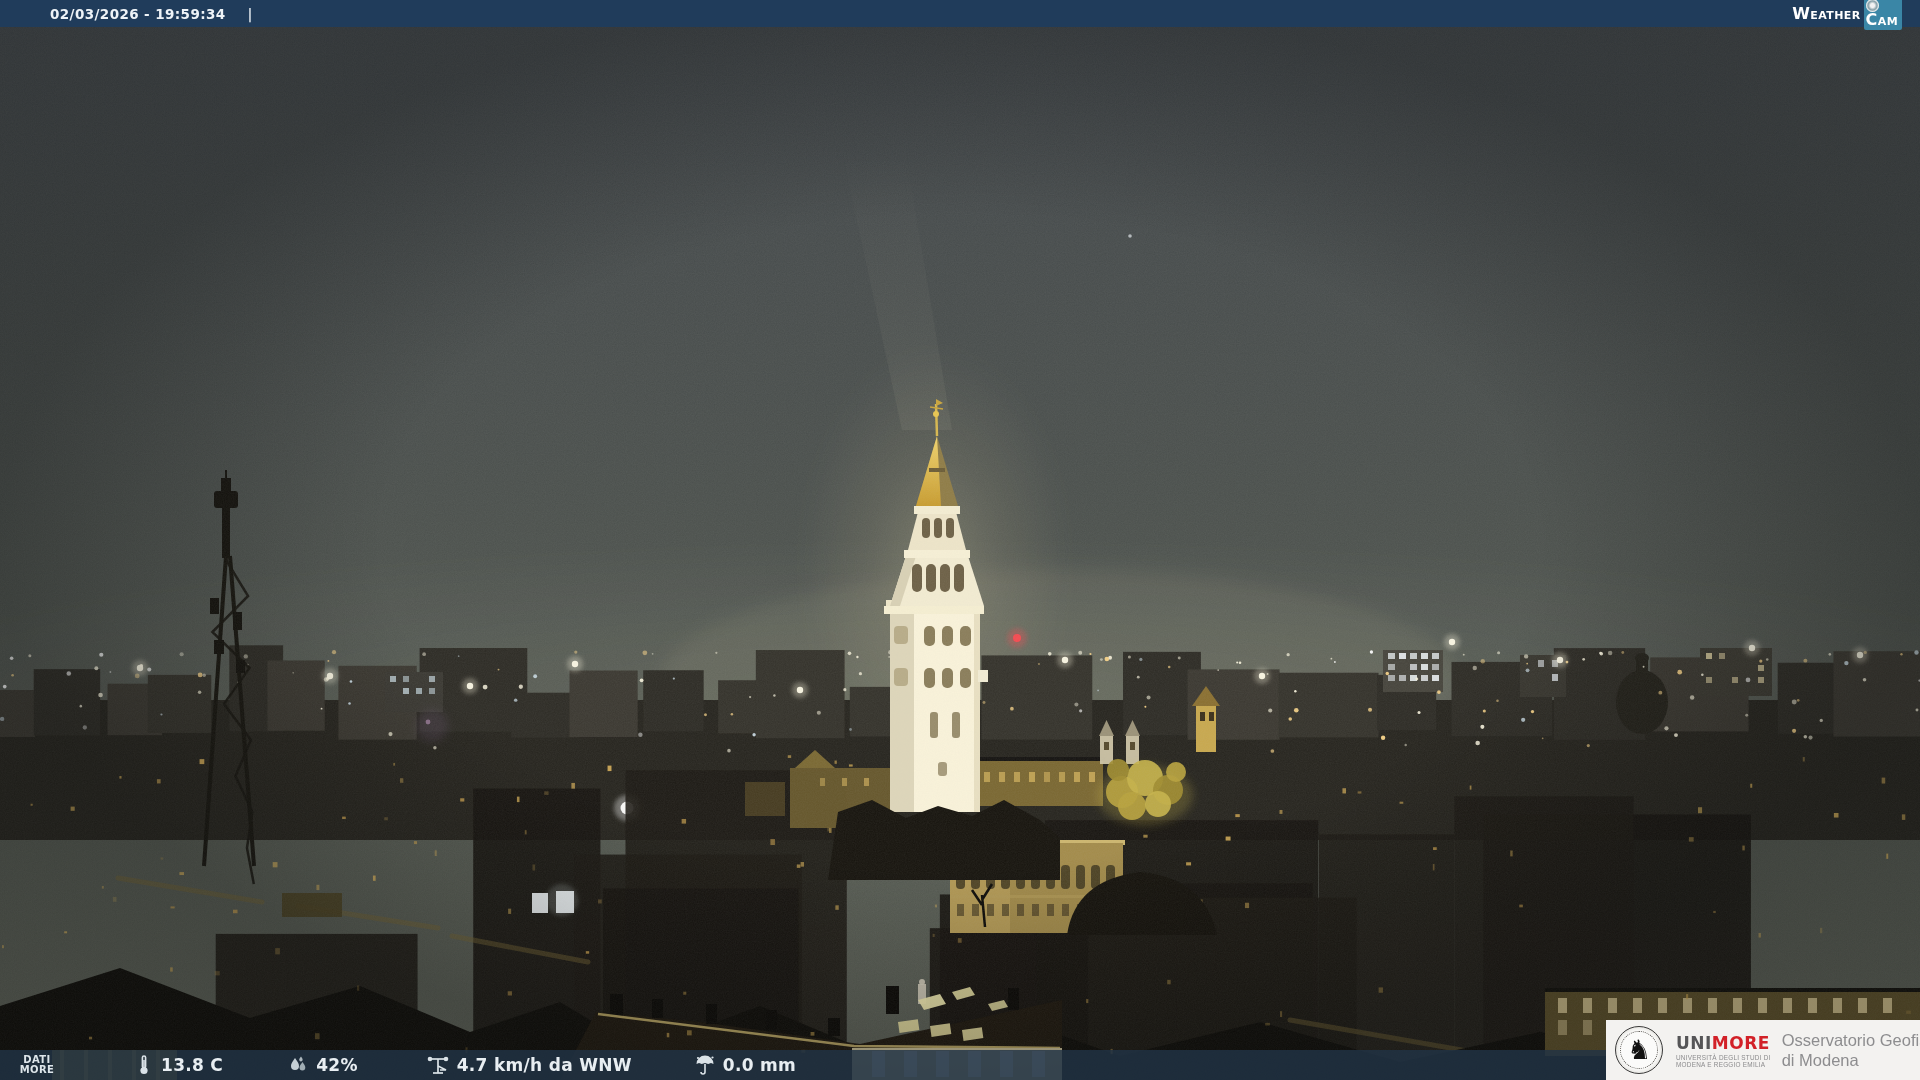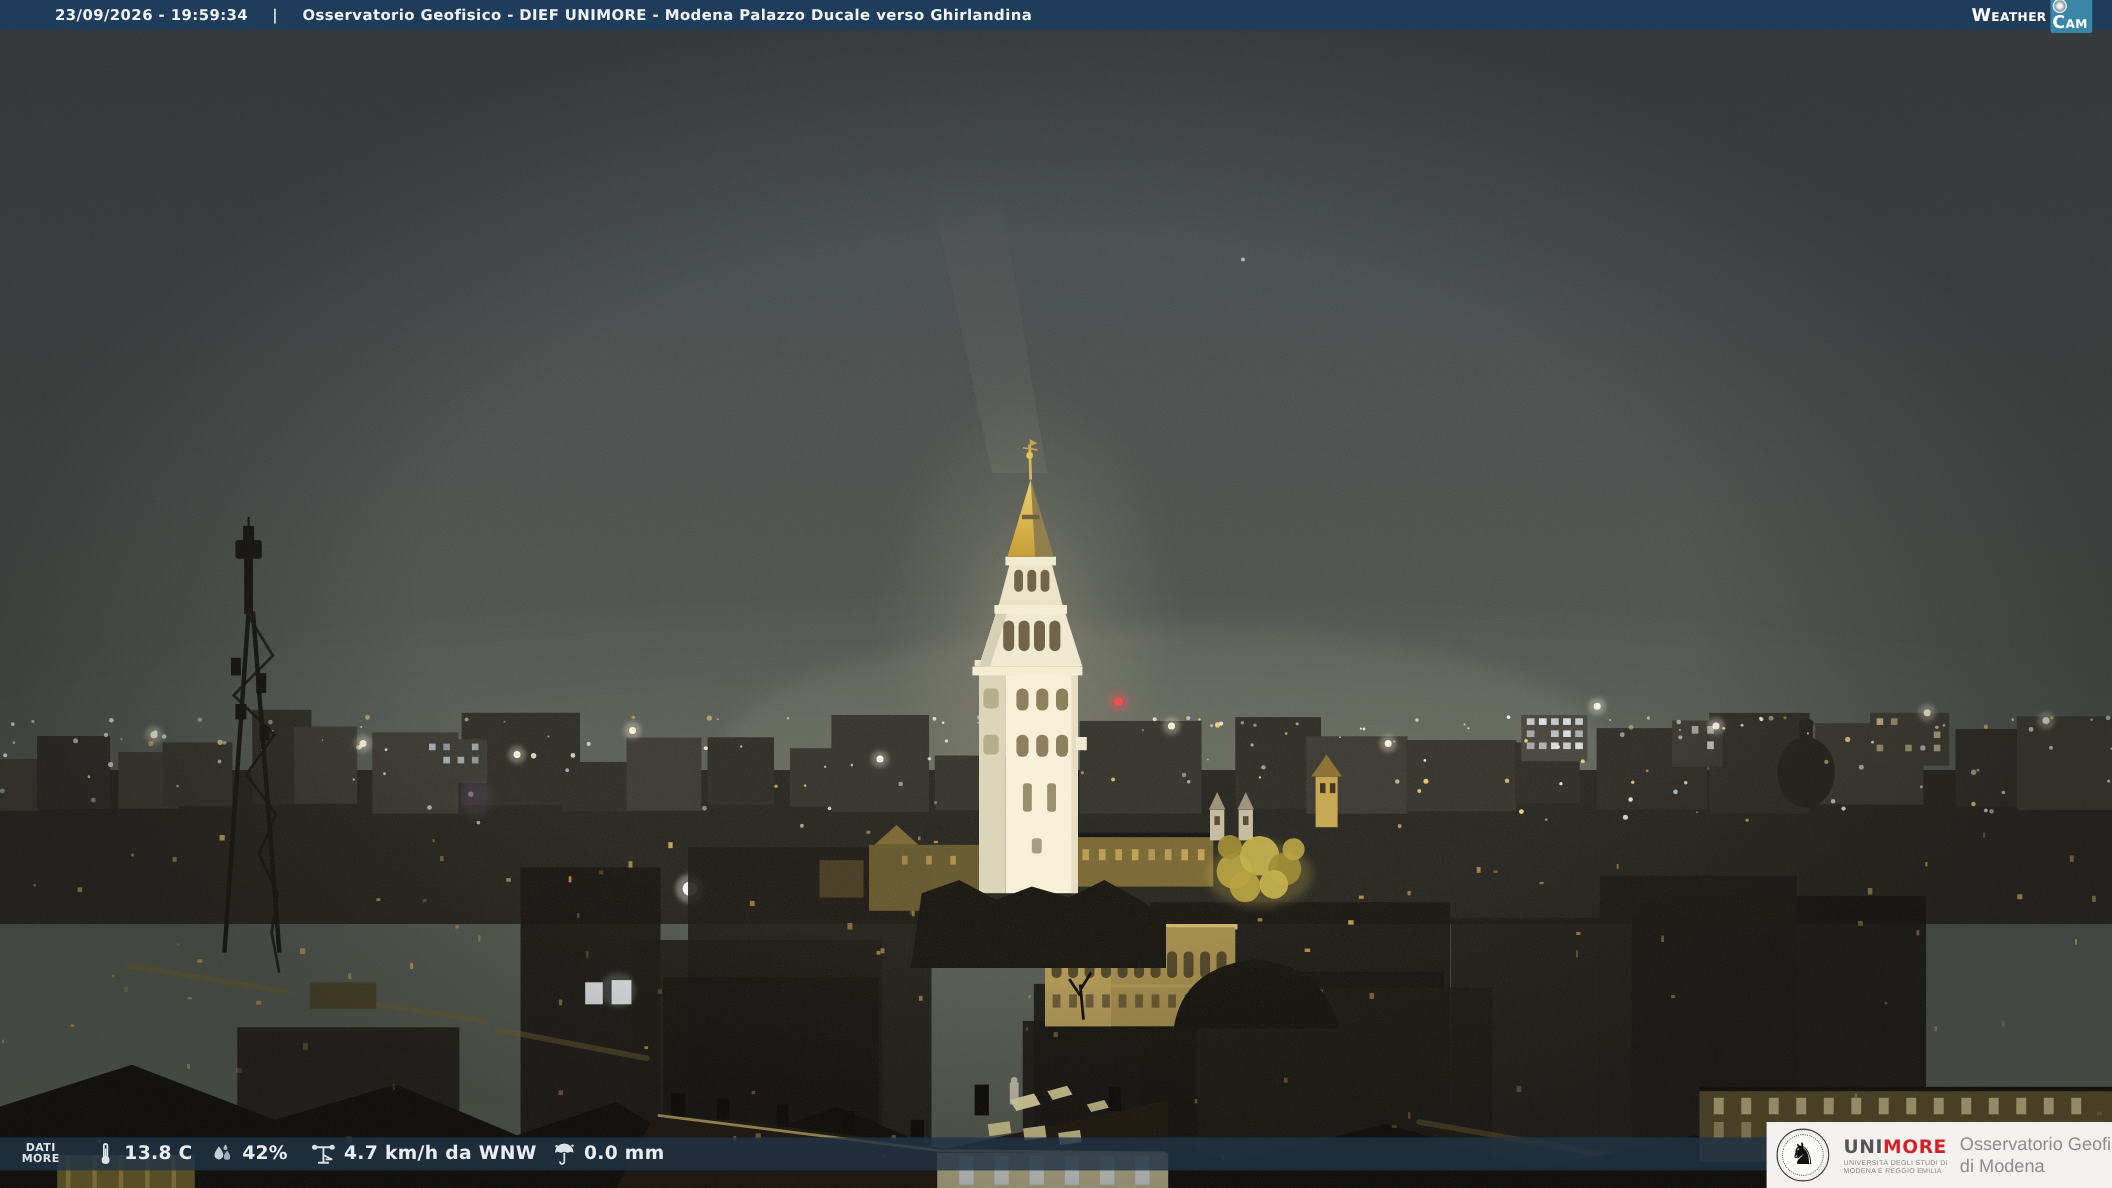--- a/index.html
+++ b/index.html
@@ -19,23 +19,23 @@
   .wxcam{display:flex;align-items:center;margin-right:18px;}
   .wx-word{display:inline-block;text-transform:uppercase;font-weight:bold;
     font-size:11px;letter-spacing:.4px;color:#fff;line-height:1;}
   .wx-word::first-letter{font-size:16px;}
   .wx-box{display:flex;background:#3a86a6;border-radius:2px;
     padding:2px 4px 2px 2px;margin-left:3px;flex-direction:column;}
   .wx-lens{width:13px;height:13px;border-radius:50%;margin-right:2px;
     background:radial-gradient(circle,#f2f2f2 22%,#87a0a8 48%,#e2e8ea 72%);
     box-shadow:0 0 0 1px rgba(255,255,255,.55) inset;}
   
-  .weather-bar{position:absolute;left:0;right:0;bottom:16px;height:30px;z-index:9;
+  .weather-bar{position:absolute;left:0;right:0;bottom:0;height:30px;z-index:9;
     background:rgba(33,51,69,.82);display:flex;align-items:center;
-    color:#e8eef2;font-weight:bold;}
+    color:#e8eef2;font-weight:bold;gap:48px;}
   .dati{margin-left:14px;width:46px;text-align:center;font-size:10px;
     line-height:10px;letter-spacing:.4px;color:#dde5ea;}
   .w-item{display:flex;align-items:center;font-size:17px;letter-spacing:.3px;white-space:nowrap;}
   .w-item svg{margin-right:7px;}
   .mL1{margin-left:26px;justify-content:center;} .mL2{margin-left:16px;} .mL3{margin-left:20px;} .mL4{margin-left:14px;}
   
   .brandbox{position:absolute;left:1606px;top:1020px;width:314px;height:60px;z-index:11;
     background:#f3f2f0;display:flex;align-items:center;}
   .seal{width:46px;height:46px;margin-left:9px;border-radius:50%;flex:0 0 auto;
     border:1px solid #3a3a3a;position:relative;
@@ -642,23 +642,22 @@
       <rect x="1686.053145378828" y="994.1173769615125" width="2.128774672280997" height="5.133011396974325" fill="#d8ae54" opacity="0.666125474194996"></rect>
       <rect x="1110.5464772880077" y="1048.8895634782966" width="2.1506916286889464" height="5.2951973378658295" fill="#d8ae54" opacity="0.46102933555375786"></rect>
       <rect x="357.0201323926449" y="985.4735070944298" width="2.193613514304161" height="5.288565514609218" fill="#d8ae54" opacity="0.25557571118697525"></rect>
       <rect x="1881.7212764918804" y="1021.016644538613" width="4.008394310018048" height="2.6451510060578585" fill="#d8ae54" opacity="0.5069636694854125"></rect>
       <rect x="0" y="0" width="1920" height="1080" filter="url(#grain)" opacity="0.5"></rect>
       <rect x="0" y="0" width="1920" height="1080" fill="url(#vig)"></rect>
     </svg>
   </div>
 
 <div class="header-bar">
-  <span class="ts">23/09/2026 - 19:59:34</span>
+  <span class="ts">02/03/2026 - 19:59:34</span>
   <span class="sep">|</span>
-  <span class="title">Osservatorio Geofisico - DIEF UNIMORE - Modena Palazzo Ducale verso Ghirlandina</span>
   <span class="spacer"></span>
   <span class="wxcam">
     <span class="wx-word">Weather</span>
     <span class="wx-box">
       <span class="wx-lens"></span>
       <span class="wx-word">Cam</span>
     </span>
   </span>
 </div>
 

